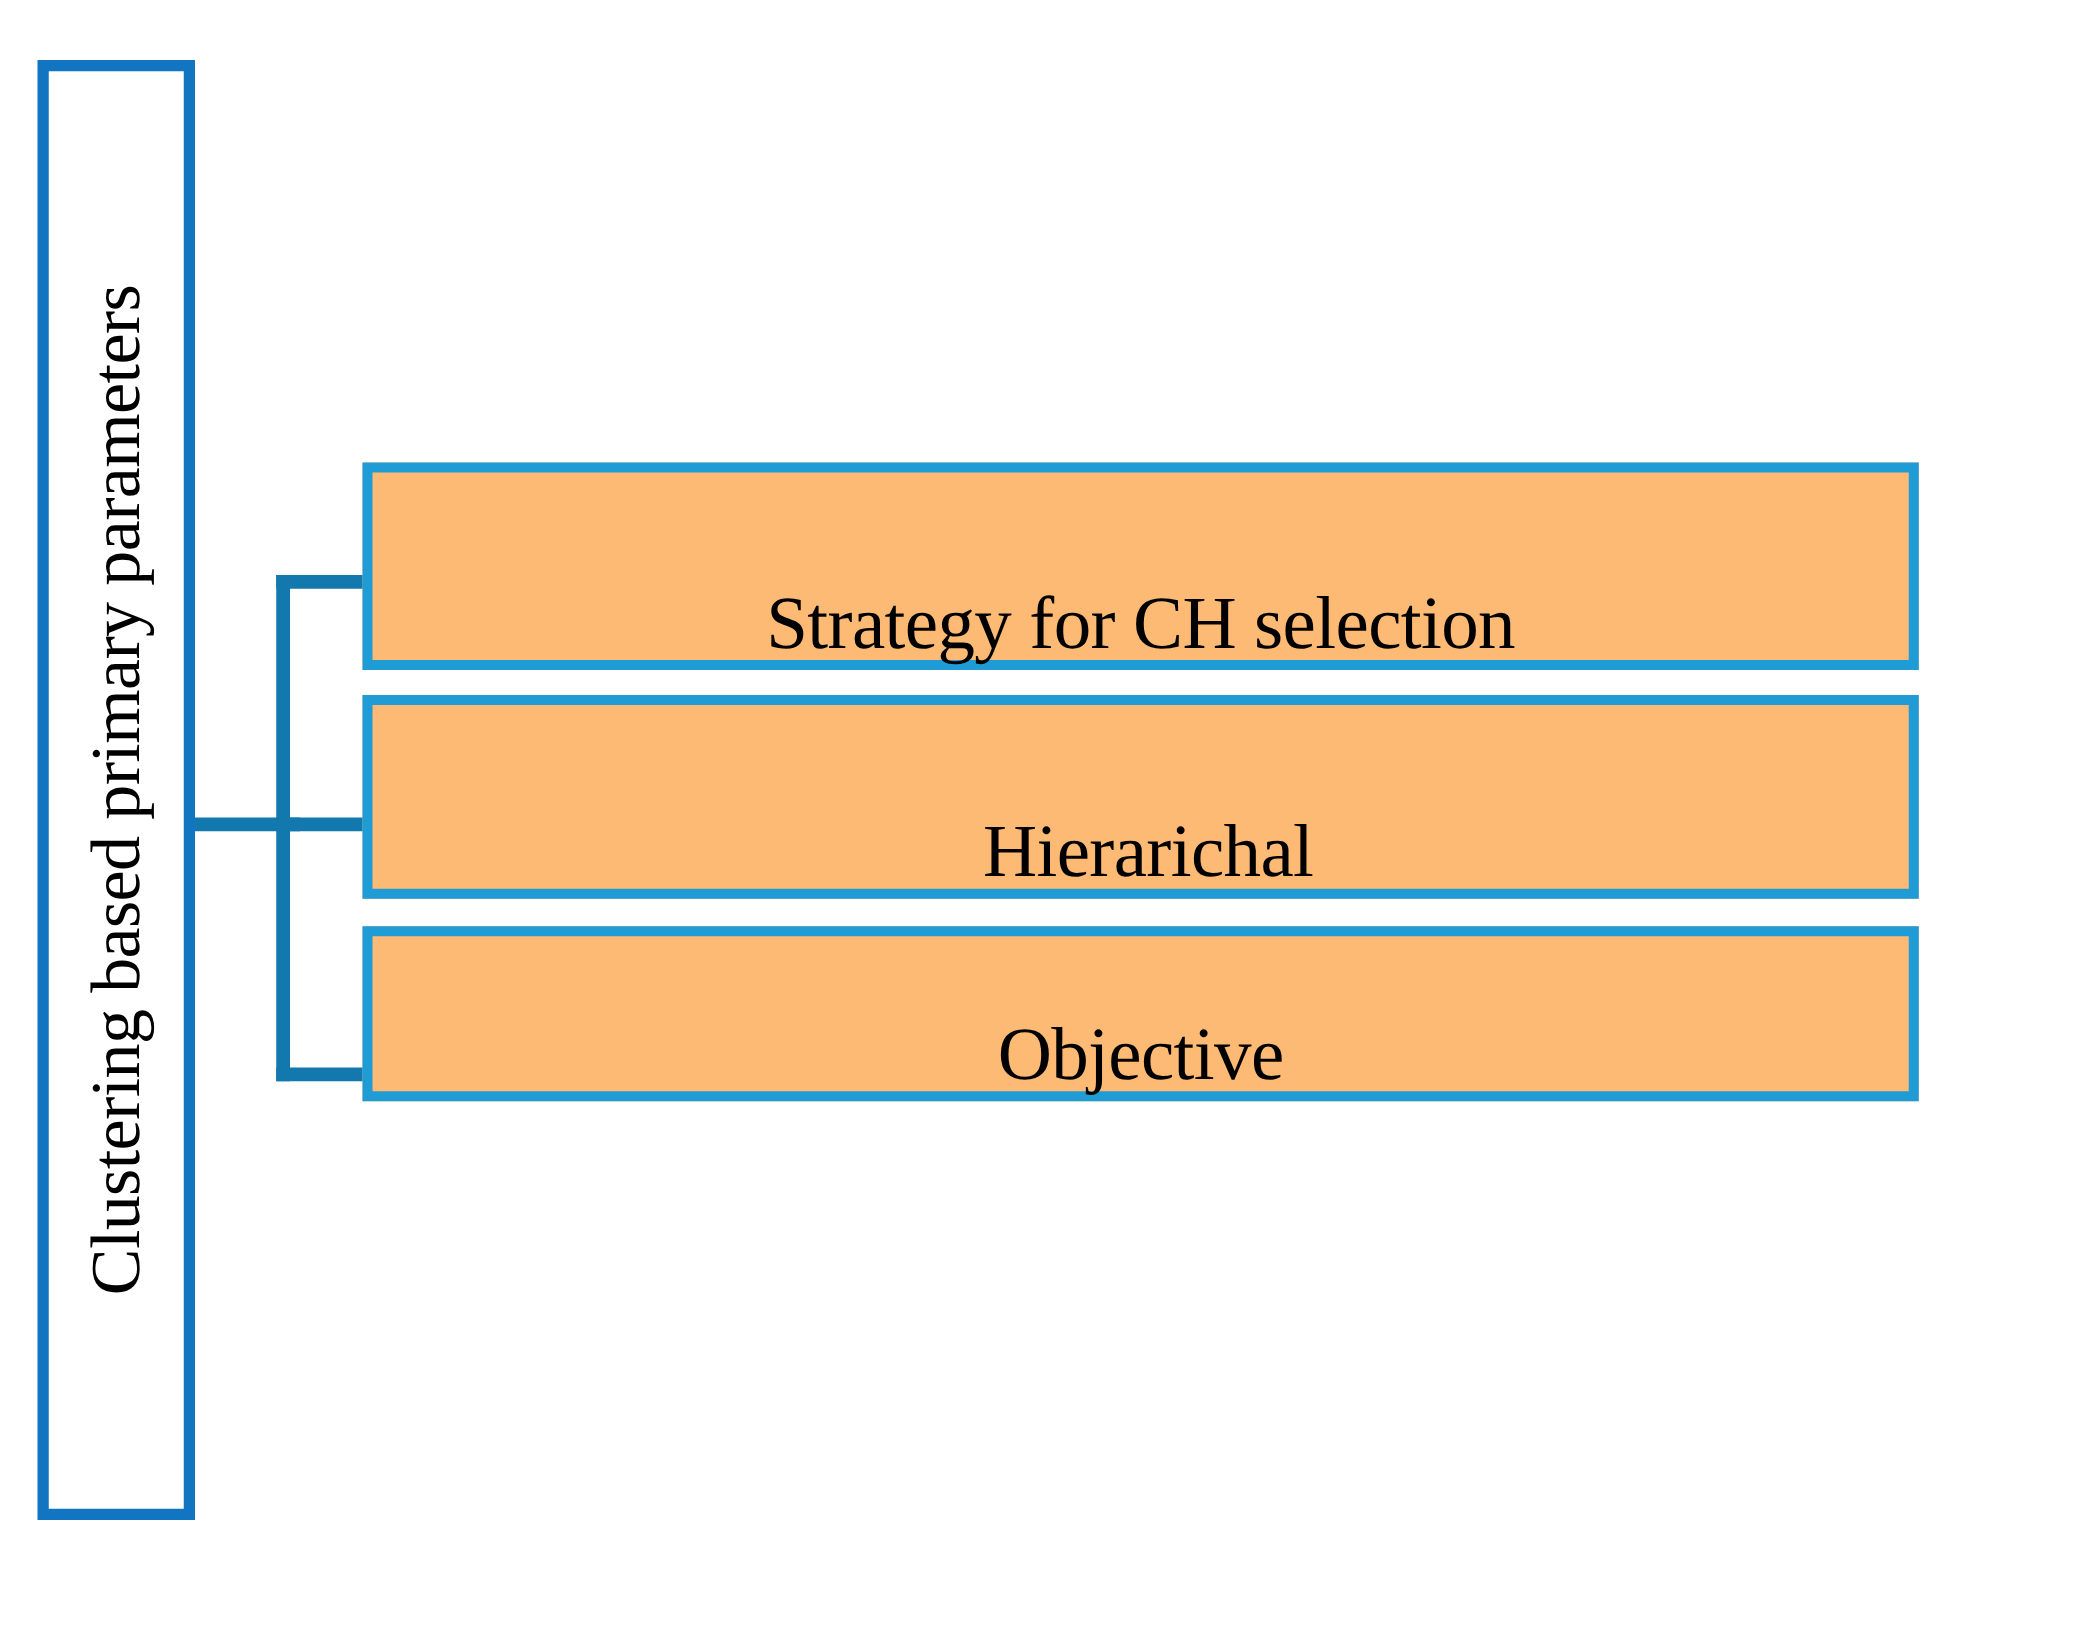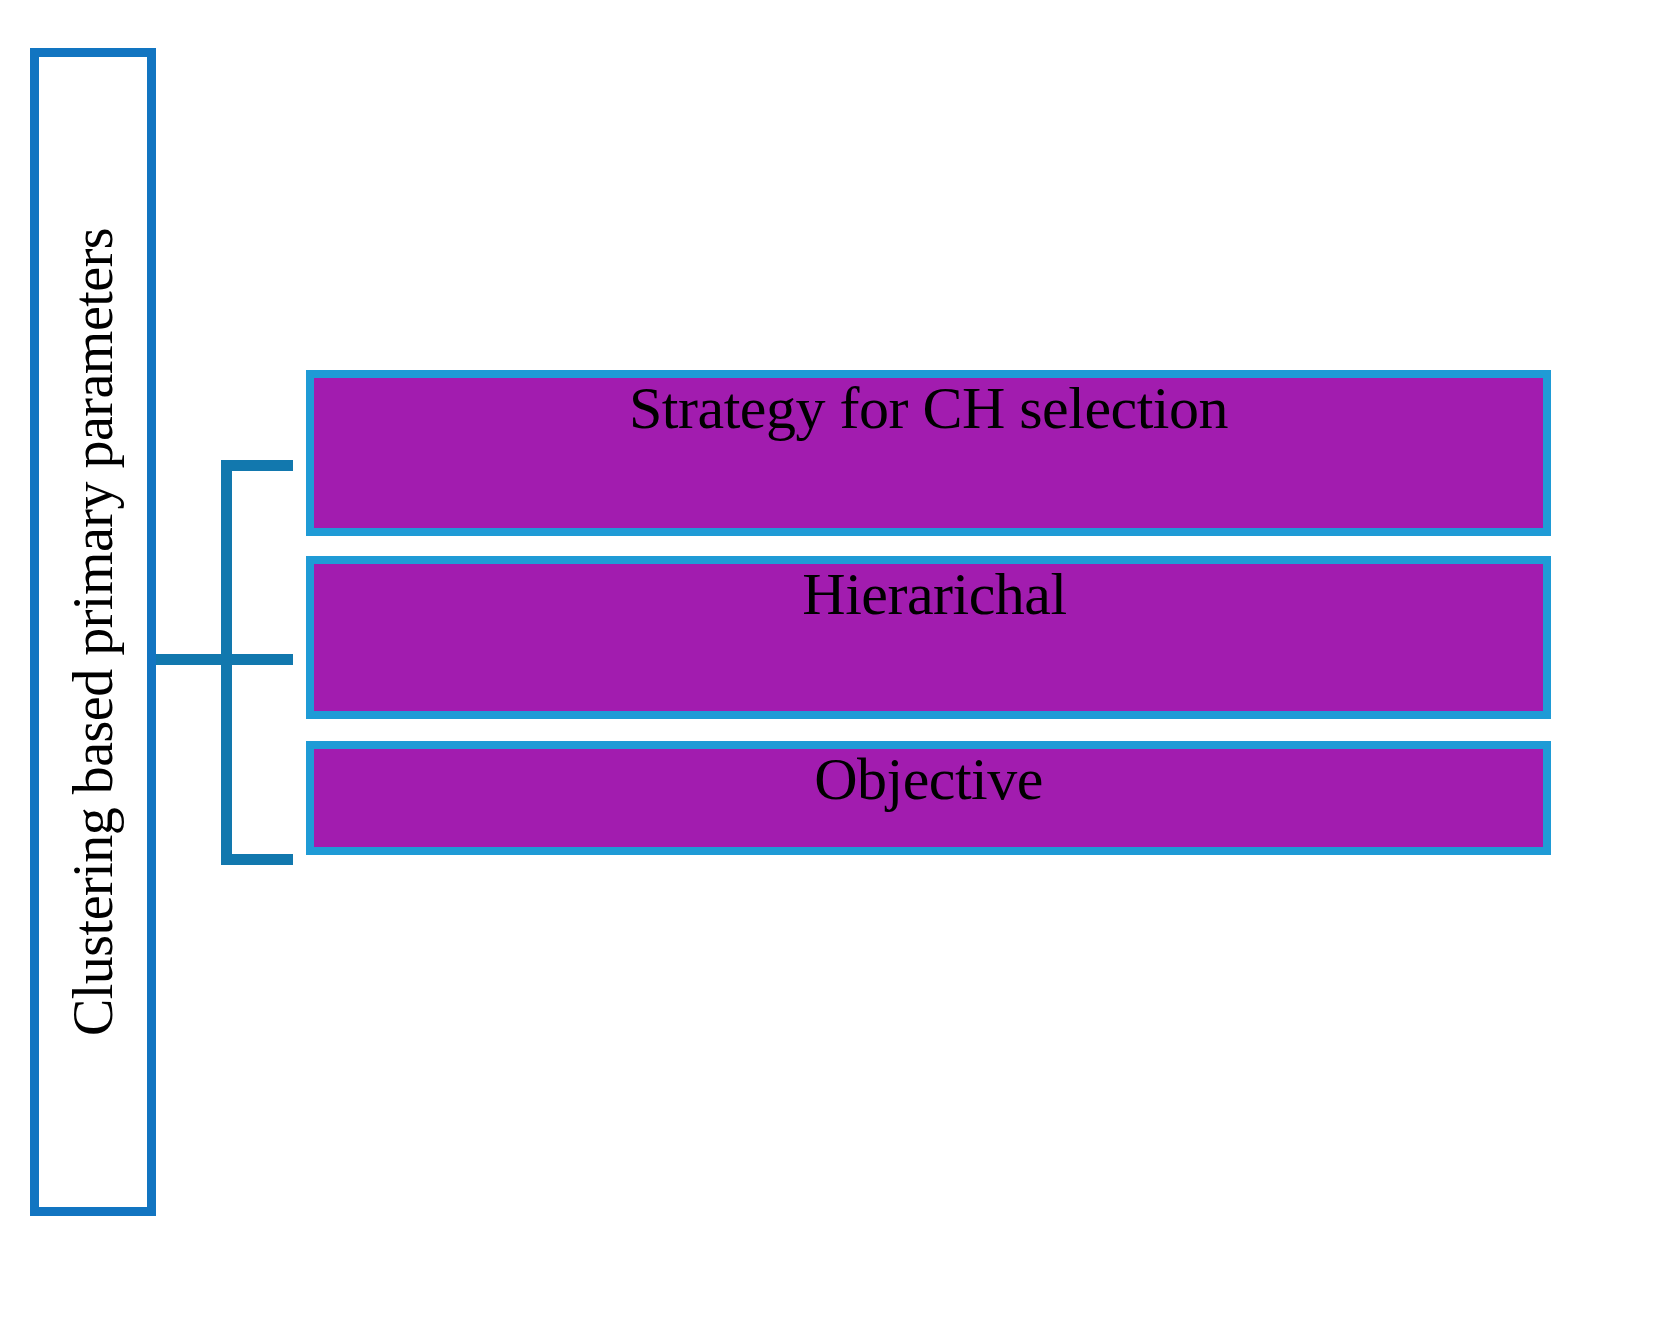--- a/index.html
+++ b/index.html
@@ -46,40 +46,40 @@
     font-size: 56px;
     line-height: 1;
     color: #000000;
     font-family: "Liberation Serif", "DejaVu Serif", serif;
     letter-spacing: -0.5px;
   }
 
   
   .leaf-node {
     position: absolute;
-    left: 306px;
+    left: 290px;
     width: 1245px;
     border: 8px solid #1f9bd6;
-    background: #a21caf;
+    background: #fdba74;
     box-sizing: border-box;
     display: flex;
-    align-items: flex-start;
+    align-items: flex-end;
     justify-content: center;
   }
   .leaf-label {
     font-size: 60px;
     line-height: 1;
     color: #000000;
     white-space: nowrap;
     font-family: "Liberation Serif", "DejaVu Serif", serif;
     letter-spacing: -0.5px;
   }
   #leaf-0 { top: 370px;  height: 166px; }
   #leaf-1 { top: 556px;  height: 163px; padding-left: 12px; }
-  #leaf-2 { top: 741px;  height: 114px; }
+  #leaf-2 { top: 741px;  height: 140px; }
 
   
   .conn {
     position: absolute;
     background: #1278ae;
   }
   
   #conn-stem {
     left: 150px;
     top: 654px;

